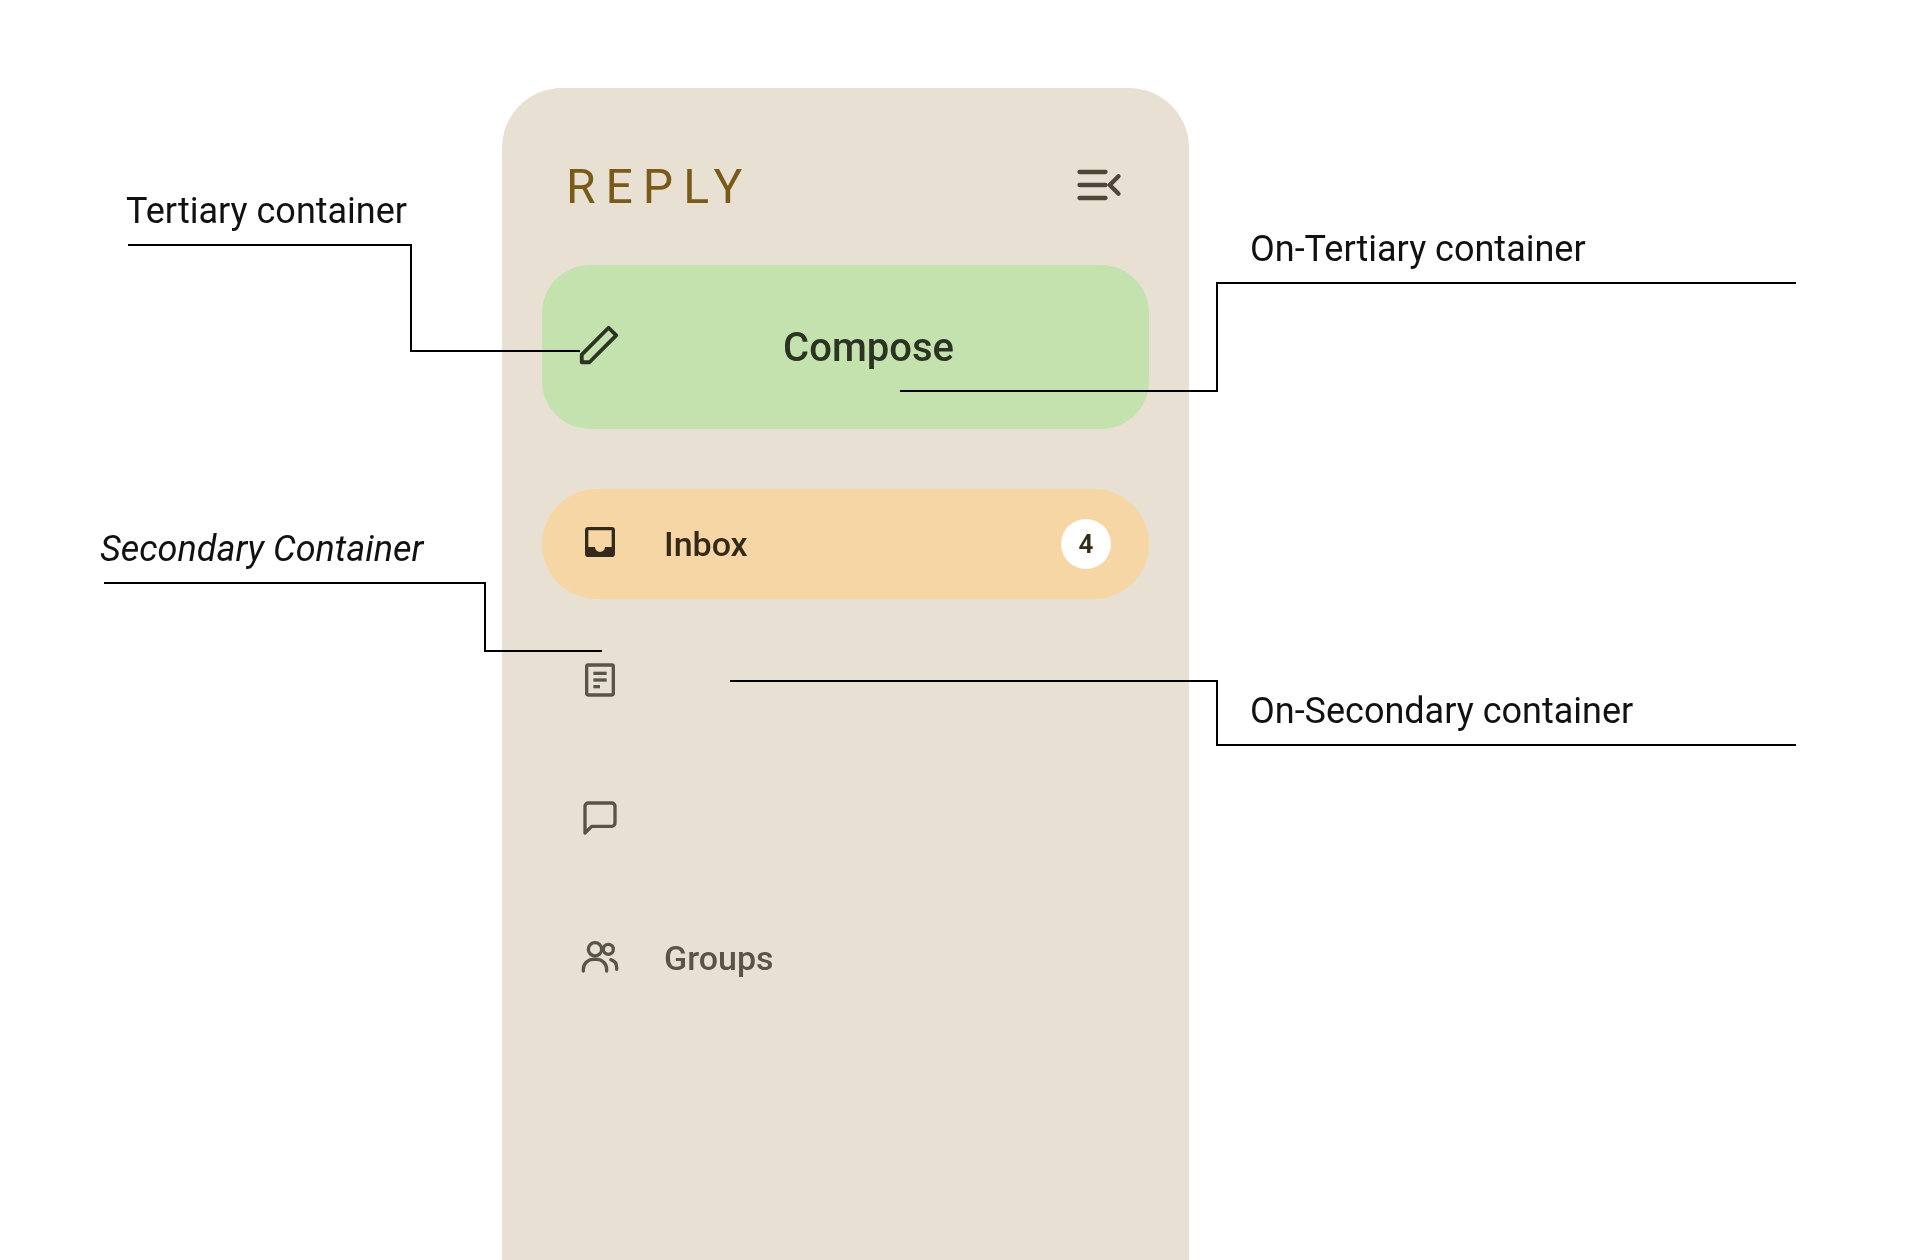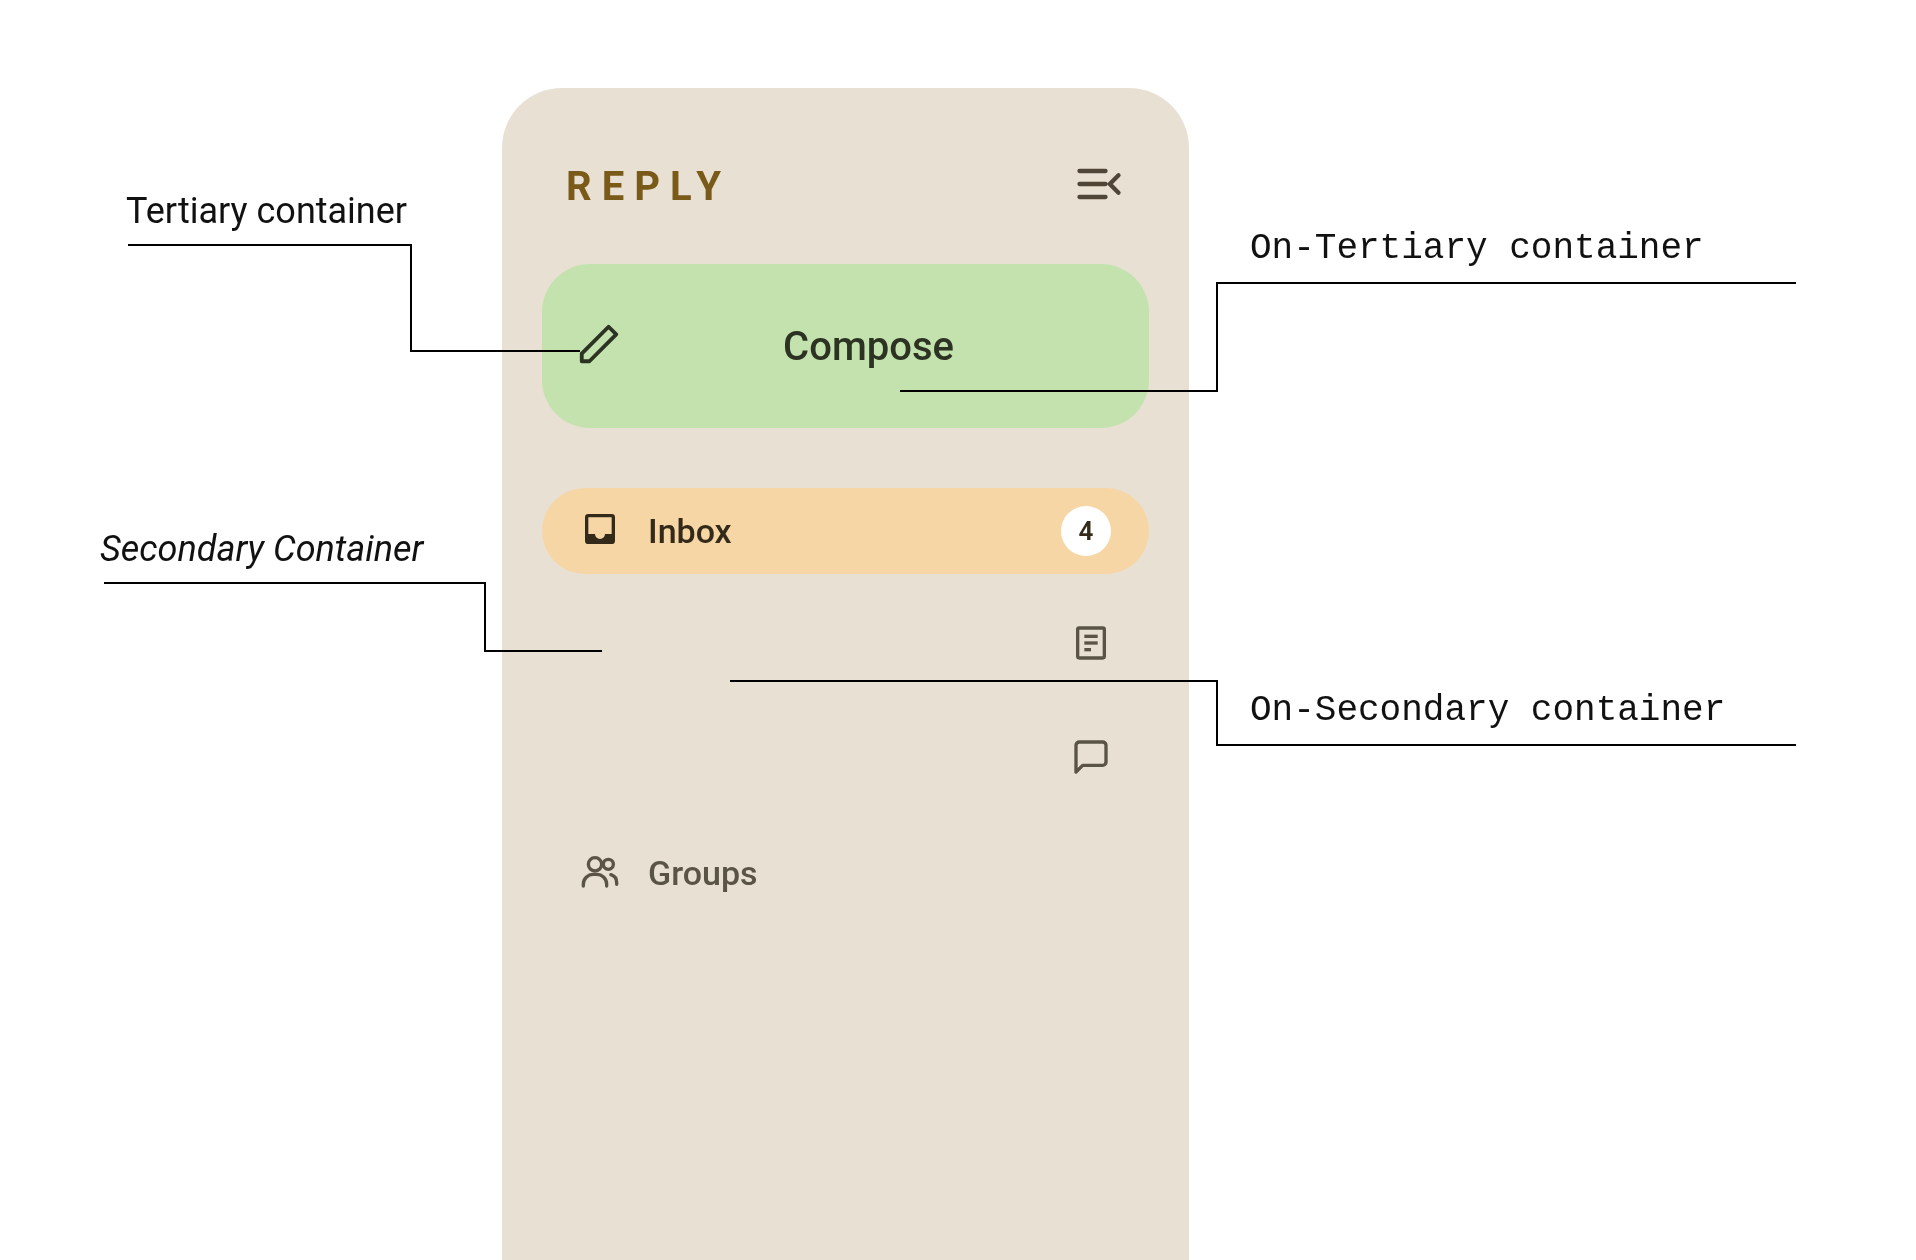--- a/index.html
+++ b/index.html
@@ -29,22 +29,22 @@
     border-radius: 60px 60px 0 0;
   }
 
   .drawer-header {
     display: flex;
     align-items: center;
     justify-content: space-between;
     padding: 70px 64px 30px 64px;
   }
   .brand {
-    font-size: 40px;
-    font-weight: 700;
+    font-size: 48px;
+    font-weight: 400;
     letter-spacing: 10px;
     color: #7a5a18;
   }
   .menu-collapse-icon {
     color: #4f4638;
   }
 
   .compose-btn {
     margin: 20px 40px 60px 40px;
     height: 164px;
@@ -58,29 +58,28 @@
   .compose-label {
     flex: 1;
     text-align: center;
     font-size: 40px;
     font-weight: 500;
     color: #2c3322;
   }
 
   .nav-list { padding: 0 40px; }
   .nav-item {
-    height: 86px;
+    height: 110px;
     border-radius: 60px;
     display: flex;
     align-items: center;
-    gap: 28px;
+    gap: 44px;
     padding: 0 38px;
     color: #5a5447;
     margin-bottom: 28px;
-    justify-content: flex-end;
   }
   .nav-item.selected {
     background: #f7d6a6;
     color: #332a1a;
   }
   .nav-label {
     font-size: 34px;
     font-weight: 500;
     flex: 1;
   }
@@ -100,21 +99,21 @@
   .nav-icon { flex: 0 0 auto; }
 
   
   .callout {
     position: absolute;
     font-size: 36px;
     color: #111;
     font-weight: 400;
   }
   .callout.left { text-align: right; }
-  .callout.right { text-align: left; font-family: Liberation Mono, monospace; }
+  .callout.right { text-align: left; }
   .c1 { left: 126px; top: 190px; }
   .c2 { left: 100px; top: 528px; font-style: italic; }
   .c3 { left: 1250px; top: 228px; }
   .c4 { left: 1250px; top: 690px; }
 
   
   .leader {
     position: absolute;
     background: #000;
   }

